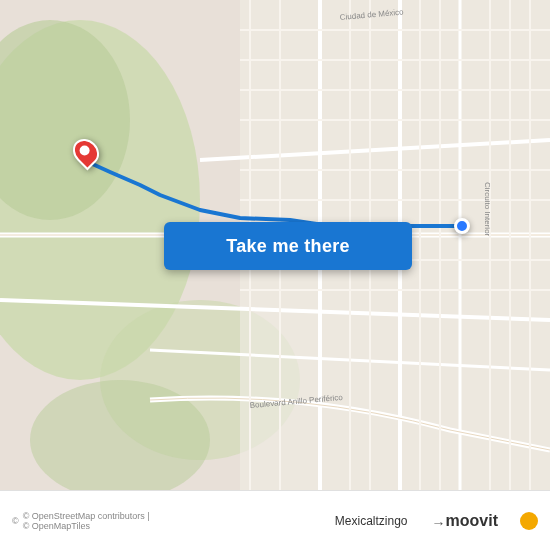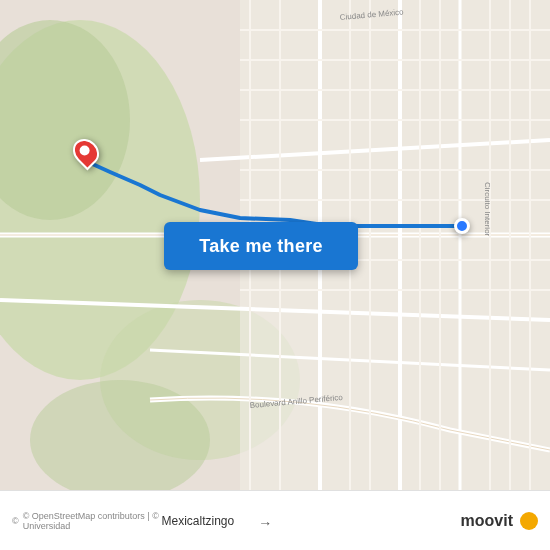--- a/index.html
+++ b/index.html
@@ -53,21 +53,21 @@
       height: 10px;
       background: #ffffff;
       border-radius: 50%;
     }
 
     
     .take-me-there-btn {
       position: absolute;
       top: 222px;
       left: 164px;
-      width: 194px;
+      width: 248px;
       height: 48px;
       background: #1976d2;
       border-radius: 6px;
       display: flex;
       align-items: center;
       justify-content: center;
       cursor: pointer;
       z-index: 20;
       box-shadow: 0 3px 8px rgba(0,0,0,0.3);
     }
@@ -102,38 +102,38 @@
 
     .attribution .copy-symbol {
       color: #888;
     }
 
     .route-info {
       display: flex;
       align-items: center;
       gap: 24px;
       flex: 2;
-      justify-content: flex-start;
+      justify-content: flex-end;
     }
 
     .place-name {
       font-size: 12px;
       color: #333;
       font-weight: 500;
     }
 
     .arrow-icon {
       color: #555;
       font-size: 14px;
     }
 
     .moovit-logo {
       display: flex;
       align-items: center;
-      gap: 5px;
+      gap: 20px;
     }
 
     .moovit-text {
       font-size: 16px;
       font-weight: bold;
       color: #333;
     }
 
     .moovit-dot {
       width: 18px;
@@ -220,21 +220,21 @@
 
   <div class="take-me-there-btn">
     <span>Take me there</span>
   </div>
 
 </div>
 
 <div class="bottom-bar">
   <div class="attribution">
     <span class="copy-symbol">©</span>
-    <span>© OpenStreetMap contributors | © Universidad</span>
+    <span>© OpenStreetMap contributors | © OpenMapTiles</span>
   </div>
   <div class="route-info">
     <span class="place-name">Mexicaltzingo</span>
     <span class="arrow-icon">→</span>
   </div>
   <div class="moovit-logo">
     <span class="moovit-text">moovit</span>
     <span class="moovit-dot"></span>
   </div>
 </div>

